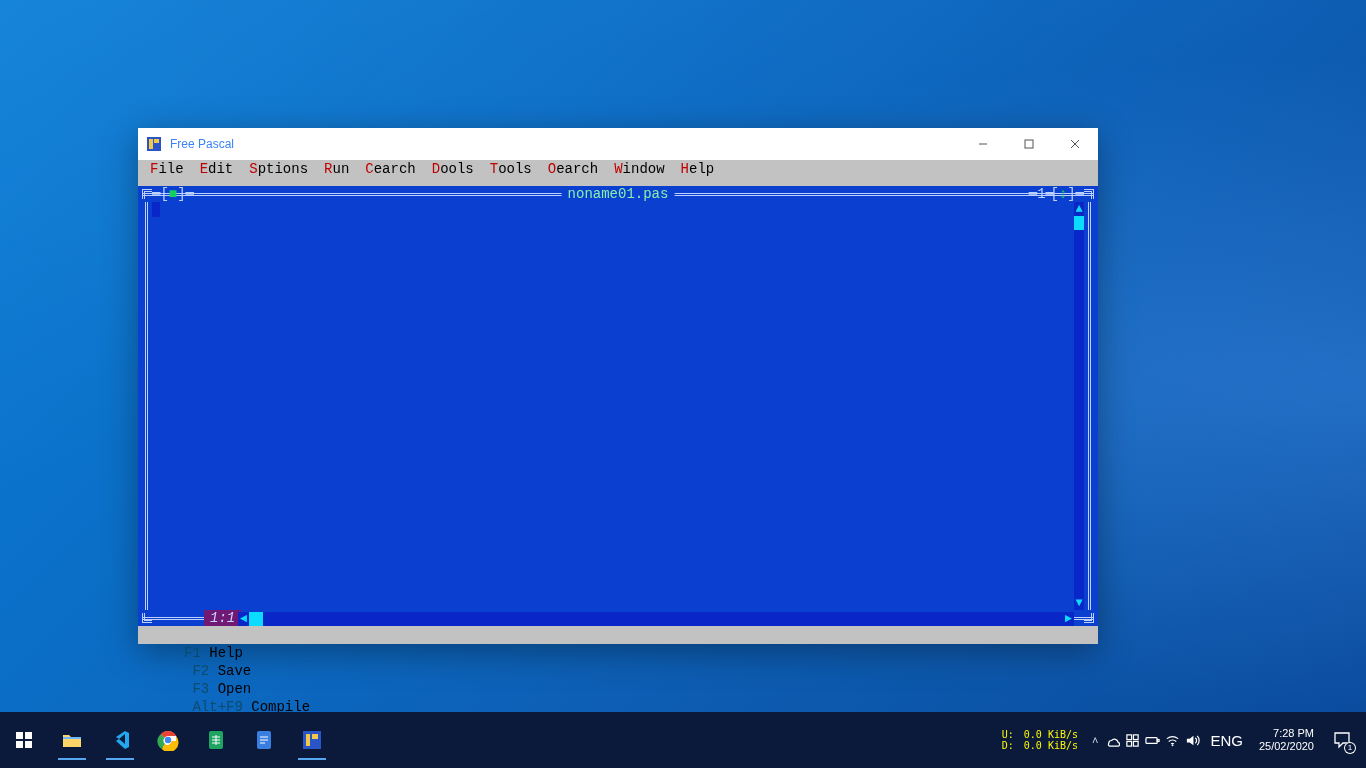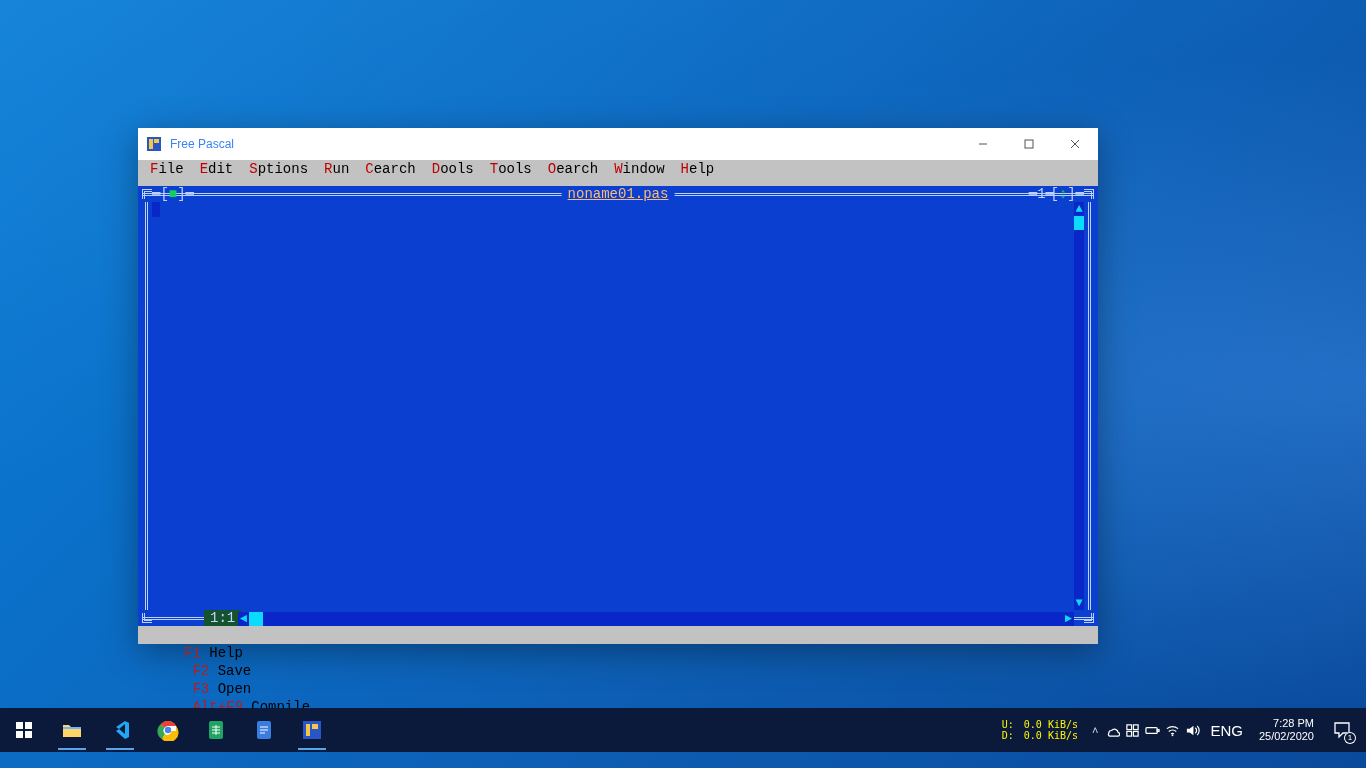--- a/index.html
+++ b/index.html
@@ -83,21 +83,21 @@
 
   .corner { position:absolute; width:10px; height:10px; }
   .corner.tl { left:4px; top:3px; border-top:3px double #bcd1ff; border-left:3px double #bcd1ff; }
   .corner.tr { right:4px; top:3px; border-top:3px double #bcd1ff; border-right:3px double #bcd1ff; }
   .corner.bl { left:4px; bottom:3px; border-bottom:3px double #bcd1ff; border-left:3px double #bcd1ff; }
   .corner.br { right:4px; bottom:3px; border-bottom:3px double #bcd1ff; border-right:3px double #bcd1ff; }
 
   .top-widgets { position:absolute; top:0; left:0; right:0; height:16px; display:flex; align-items:center; }
   .wd-closebox { position:absolute; left:14px; color:#bcd1ff; }
   .wd-closebox .sq { color:#11d060; }
-  .wd-title    { position:absolute; left:50%; transform:translateX(-50%); background:#0b3fd0; padding:0 6px; color:#fdba74;text-decoration:underline; }
+  .wd-title    { position:absolute; left:50%; transform:translateX(-50%); background:#0b3fd0; padding:0 6px; color:#86efac; }
   .wd-num      { position:absolute; right:44px; color:#bcd1ff; }
   .wd-zoom     { position:absolute; right:14px; color:#bcd1ff; }
   .wd-zoom .sq { color:#11d060; }
 
   .editor-body {
     position:absolute; left:14px; right:14px; top:16px; bottom:16px;
     background:#0b3fd0;
   }
   .cursor-block {
     position:absolute; left:0; top:0; width:8px; height:15px; background:#0926c8;
@@ -116,34 +116,34 @@
     position:absolute; left:100px; right:24px; bottom:0; height:14px;
     background:#0926c8;
     display:flex; align-items:center;
   }
   .hscroll .arrow { color:#0bdcff; font-size:12px; padding:0 2px; }
   .hscroll .thumb { width:14px; height:14px; background:#0bdcff; }
   .hscroll .track { flex:1; }
 
   .cursor-pos {
     position:absolute; left:66px; bottom:0; height:16px; line-height:16px;
-    background:#14532d; color:#c7d6ff; padding:0 6px;
+    background:#701a75; color:#c7d6ff; padding:0 6px;font-style:italic;
   }
 
   
   .statusbar {
     height: 18px; background:#c2c2c2;
     font-family:"Consolas","Courier New",monospace; font-size:14px; line-height:18px;
     color:#000; padding-left:4px; white-space:pre;
   }
-  .statusbar .fk { color:#b91c1c; }
+  .statusbar .fk { color:#0c4a6e; }
 
   
   .taskbar {
-    position:absolute; left:0; right:0; bottom:16px; height:44px;
+    position:absolute; left:0; right:0; bottom:0; height:56px;
     background:#0b1a3a;
     display:flex; align-items:center;
     color:#fff; font-size:12px;
   }
   .task-btn {
     width:48px; height:40px;
     display:flex; align-items:center; justify-content:center;
     position:relative;
   }
   .task-btn .under {

